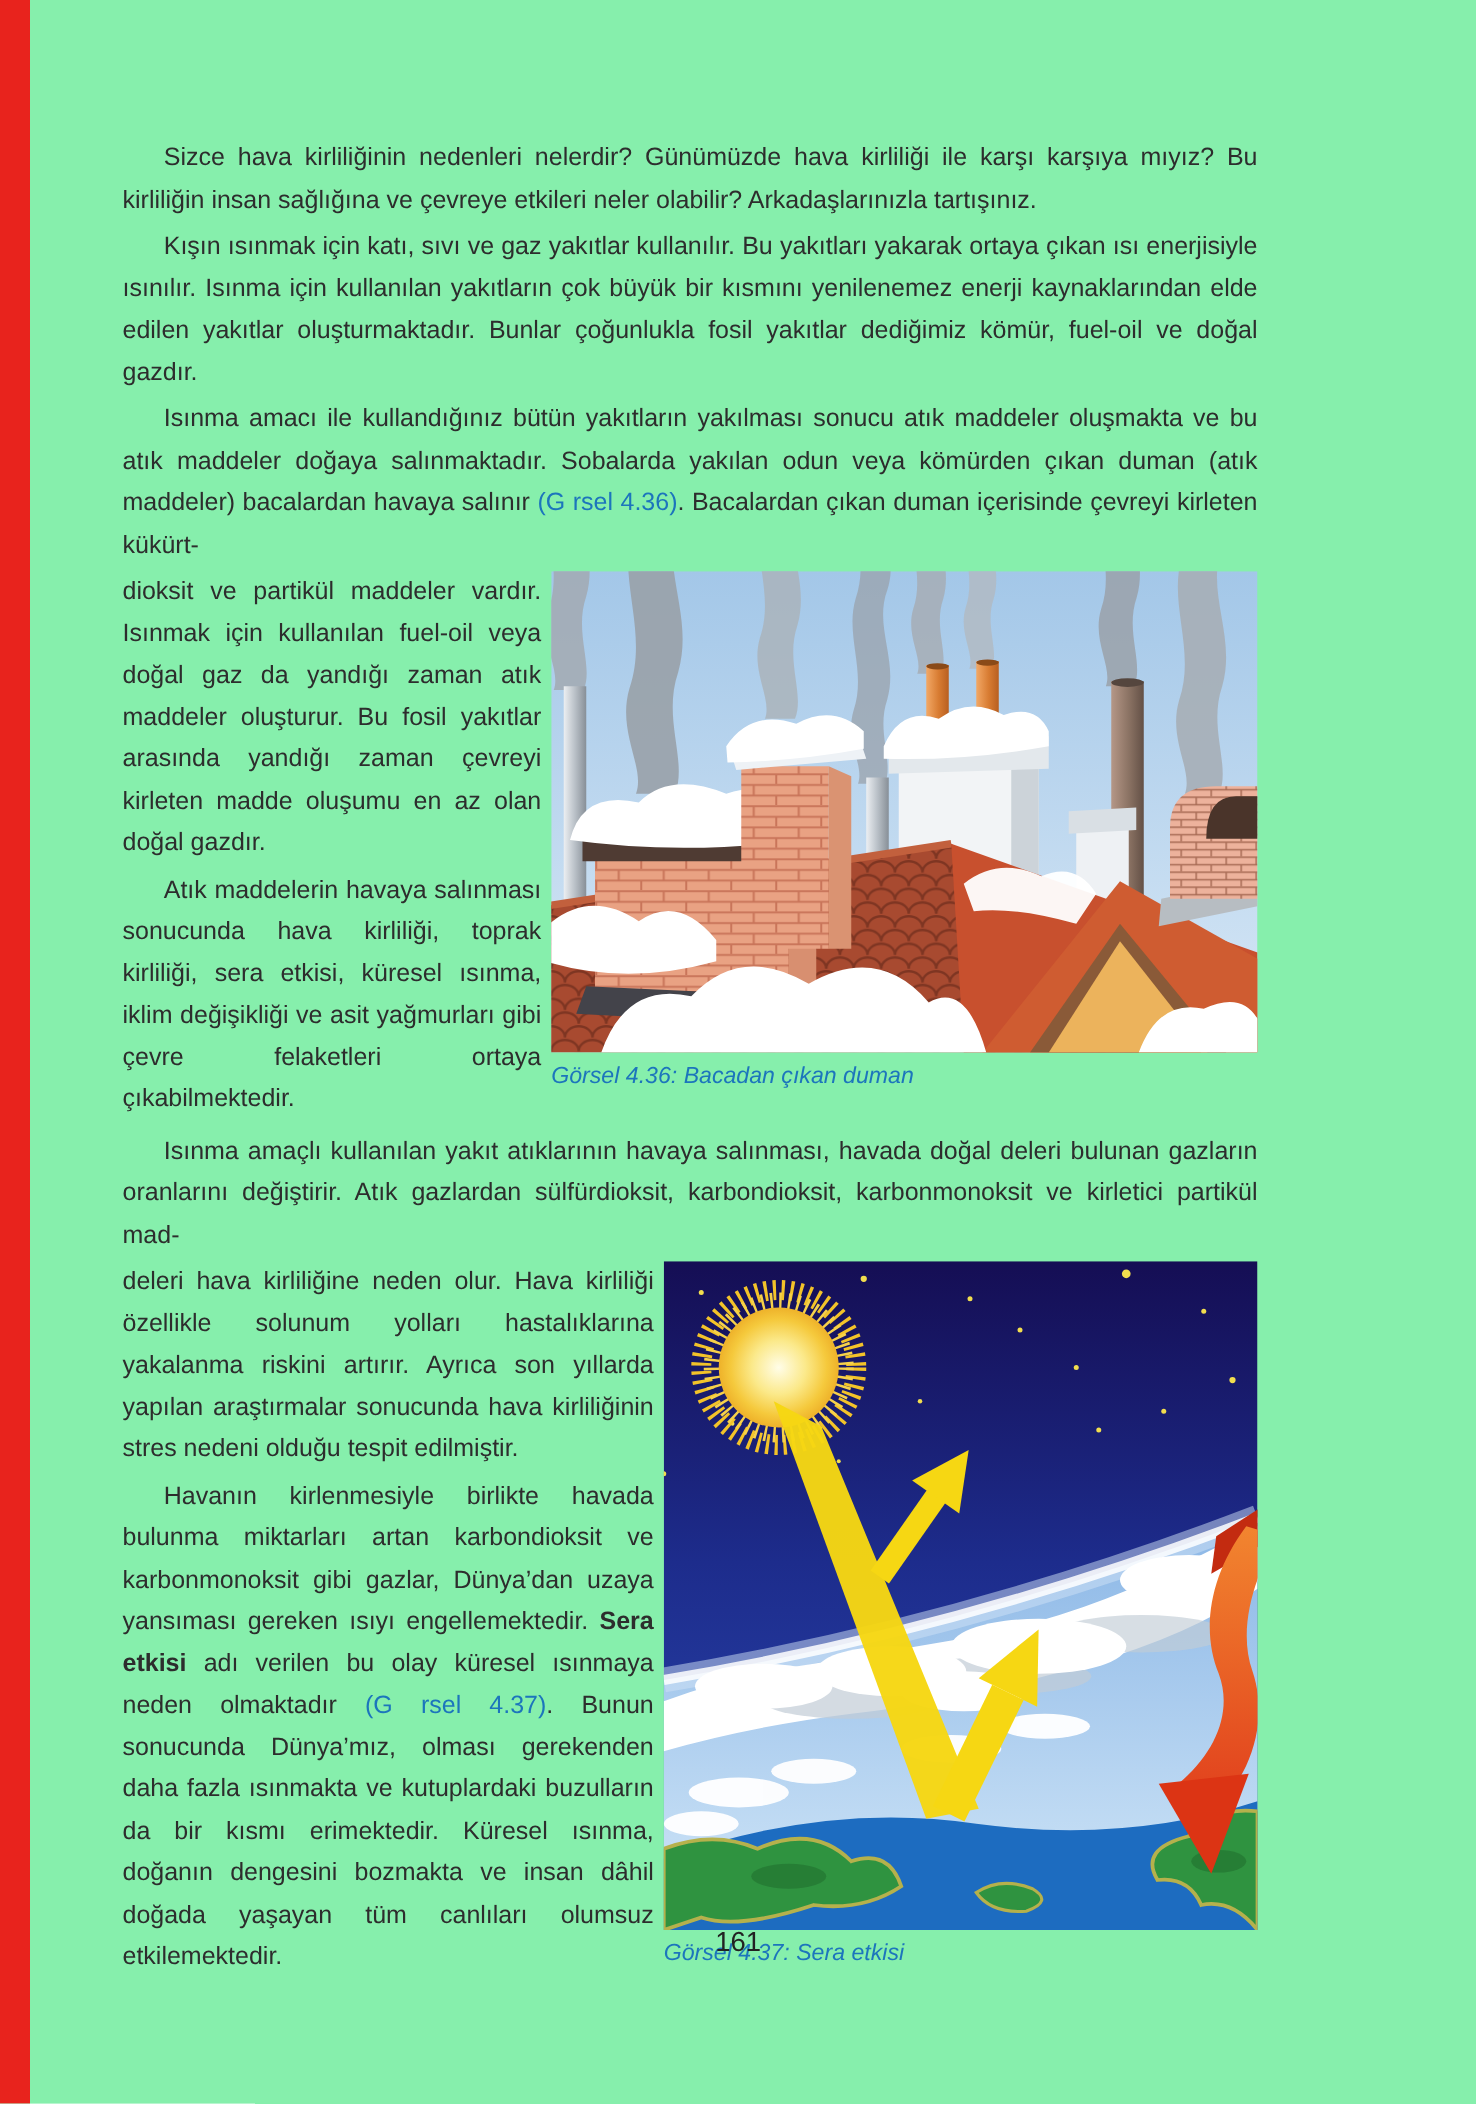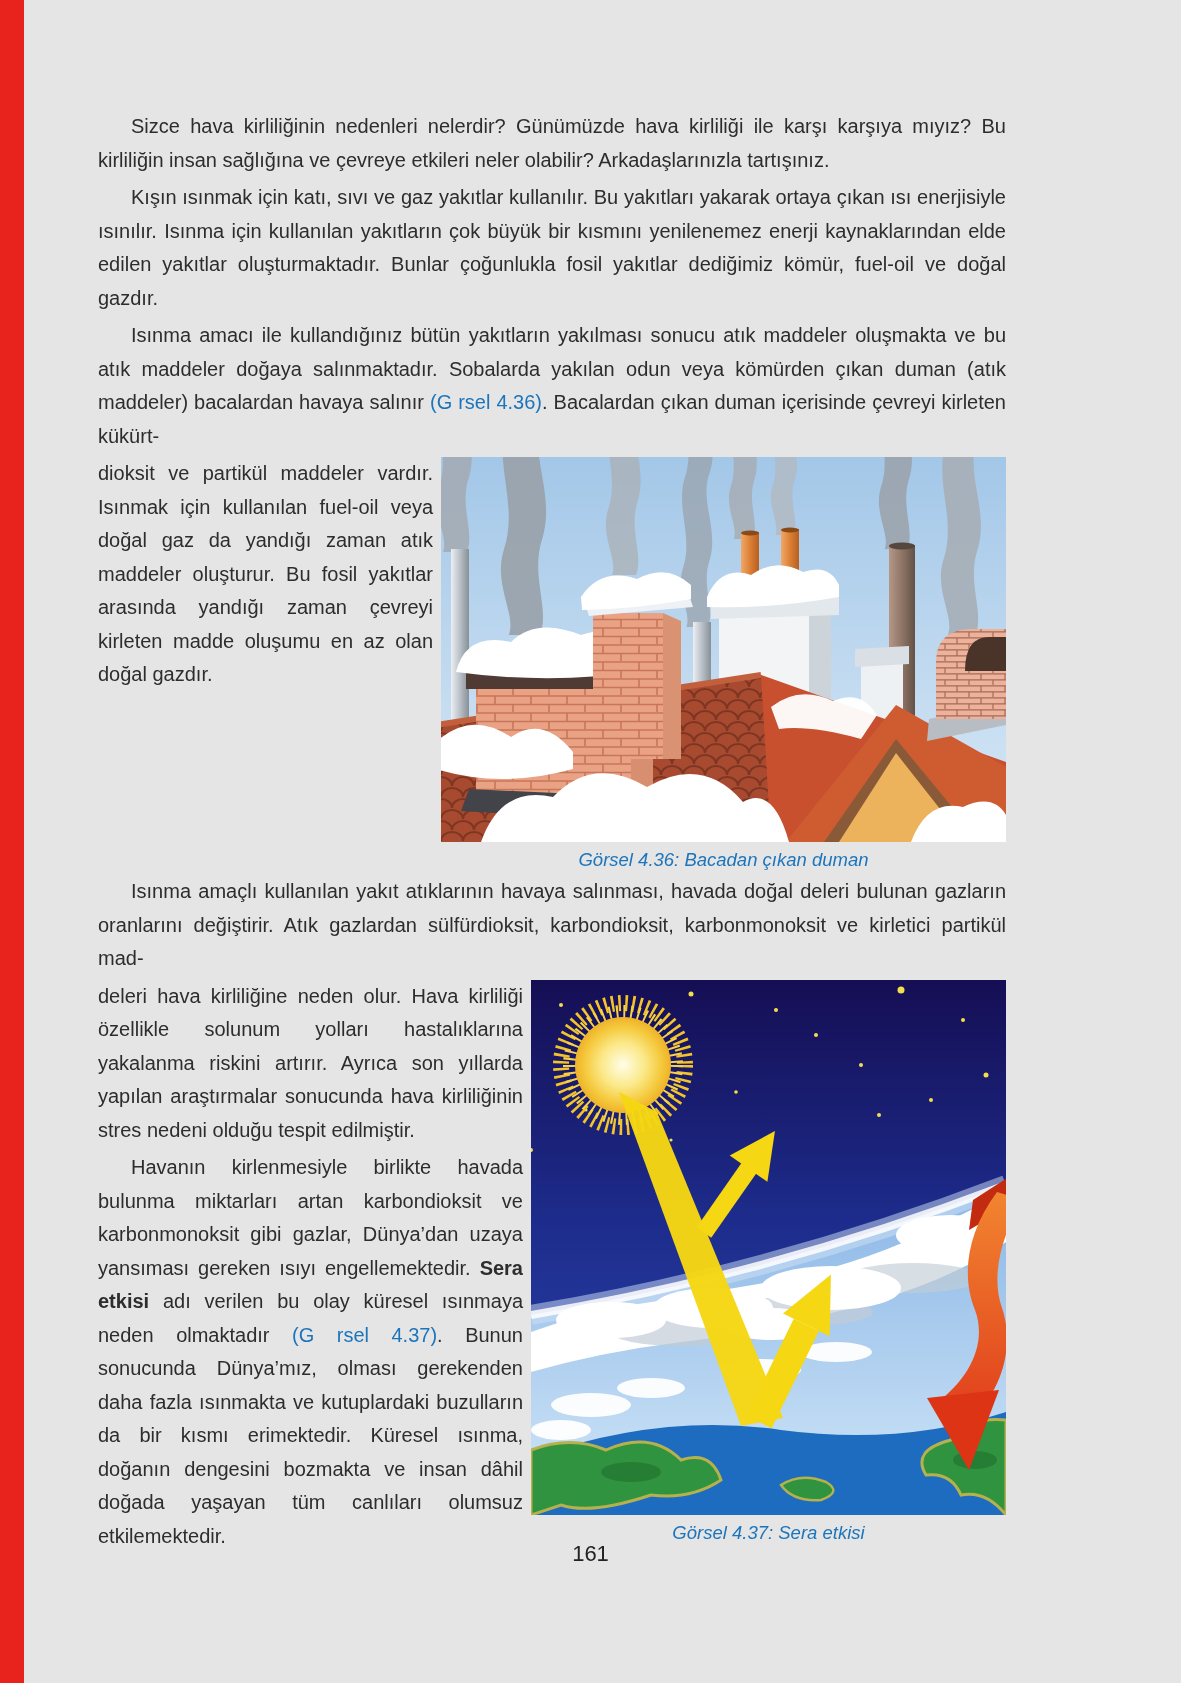--- a/index.html
+++ b/index.html
@@ -1,19 +1,19 @@
 <!DOCTYPE html>
 <html><head>
 <meta charset="utf-8">
 <style>
   html,body{margin:0;padding:0;background:#ffffff;}
   .page{
     position:relative;
     width:1181px;height:1683px;
-    background:#e5e5e5;
+    background:#86efac;
     font-family:"Liberation Sans", sans-serif;
     color:#2d2d2d;
     overflow:hidden;
   }
   .accent-bar{
     position:absolute;left:0;top:0;width:24px;height:1683px;
     background:#e8231d;
   }
   .content{
     position:absolute;left:98px;top:110px;width:908px;
@@ -21,21 +21,21 @@
   }
   .para{margin:0 0 4px 0;}
   .indent{text-indent:33px;}
   .ref{color:#1c75bc;}
   .bold{font-weight:bold;}
   .cols{display:flex;gap:8px;margin:0 0 4px 0;}
   .col-text{flex:1;min-width:0;}
   figure{margin:0;padding:0;}
   .figbox svg{display:block;}
   .caption{
-    display:block;text-align:center;text-indent:0;
+    display:block;text-align:left;text-indent:0;
     color:#1c75bc;font-style:italic;font-size:18.5px;line-height:22px;
     margin-top:7px;
   }
   .page-number{
     position:absolute;top:1541px;left:0;width:1181px;
     text-align:center;font-size:22px;color:#222222;
   }
 </style>
 </head>
 <body>
@@ -47,20 +47,21 @@
 
     <p class="para indent">Sizce hava kirliliğinin nedenleri nelerdir? Günümüzde hava kirliliği ile karşı karşıya mıyız? Bu kirliliğin insan sağlığına ve çevreye etkileri neler olabilir? Arkadaşlarınızla tartışınız.</p>
 
     <p class="para indent">Kışın ısınmak için katı, sıvı ve gaz yakıtlar kullanılır. Bu yakıtları yakarak ortaya çıkan ısı enerjisiyle ısınılır. Isınma için kullanılan yakıtların çok büyük bir kısmını yenilenemez enerji kaynaklarından elde edilen yakıtlar oluşturmaktadır. Bunlar çoğunlukla fosil yakıtlar dediğimiz kömür, fuel-oil ve doğal gazdır.</p>
 
     <p class="para indent"><span>Isınma amacı ile kullandığınız bütün yakıtların yakılması sonucu atık maddeler oluşmakta ve bu atık maddeler doğaya salınmaktadır. Sobalarda yakılan odun veya kömürden çıkan duman (atık maddeler) bacalardan havaya salınır </span><span class="ref">(G rsel 4.36)</span><span>. Bacalardan çıkan duman içerisinde çevreyi kirleten kükürt-</span></p>
 
     <div class="cols">
       <div class="col-text">
         <p class="para">dioksit ve partikül maddeler vardır. Isınmak için kullanılan fuel-oil veya doğal gaz da yandığı zaman atık maddeler oluşturur. Bu fosil yakıtlar arasında yandığı zaman çevreyi kirleten madde oluşumu en az olan doğal gazdır.</p>
+        <p class="para indent">Atık maddelerin havaya salınması sonucunda hava kirliliği, toprak kirliliği, sera etkisi, küresel ısınma, iklim değişikliği ve asit yağmurları gibi çevre felaketleri ortaya çıkabilmektedir.</p>
       </div>
 
       <figure class="figbox" style="width:565px">
 
         <svg width="565" height="385" viewBox="0 0 565 385">
           <defs>
             <linearGradient id="sky" x1="0" y1="0" x2="0" y2="1">
               <stop offset="0" stop-color="#a3c7e8"></stop>
                 <stop offset="1" stop-color="#d8e8f6"></stop>
             </linearGradient>

